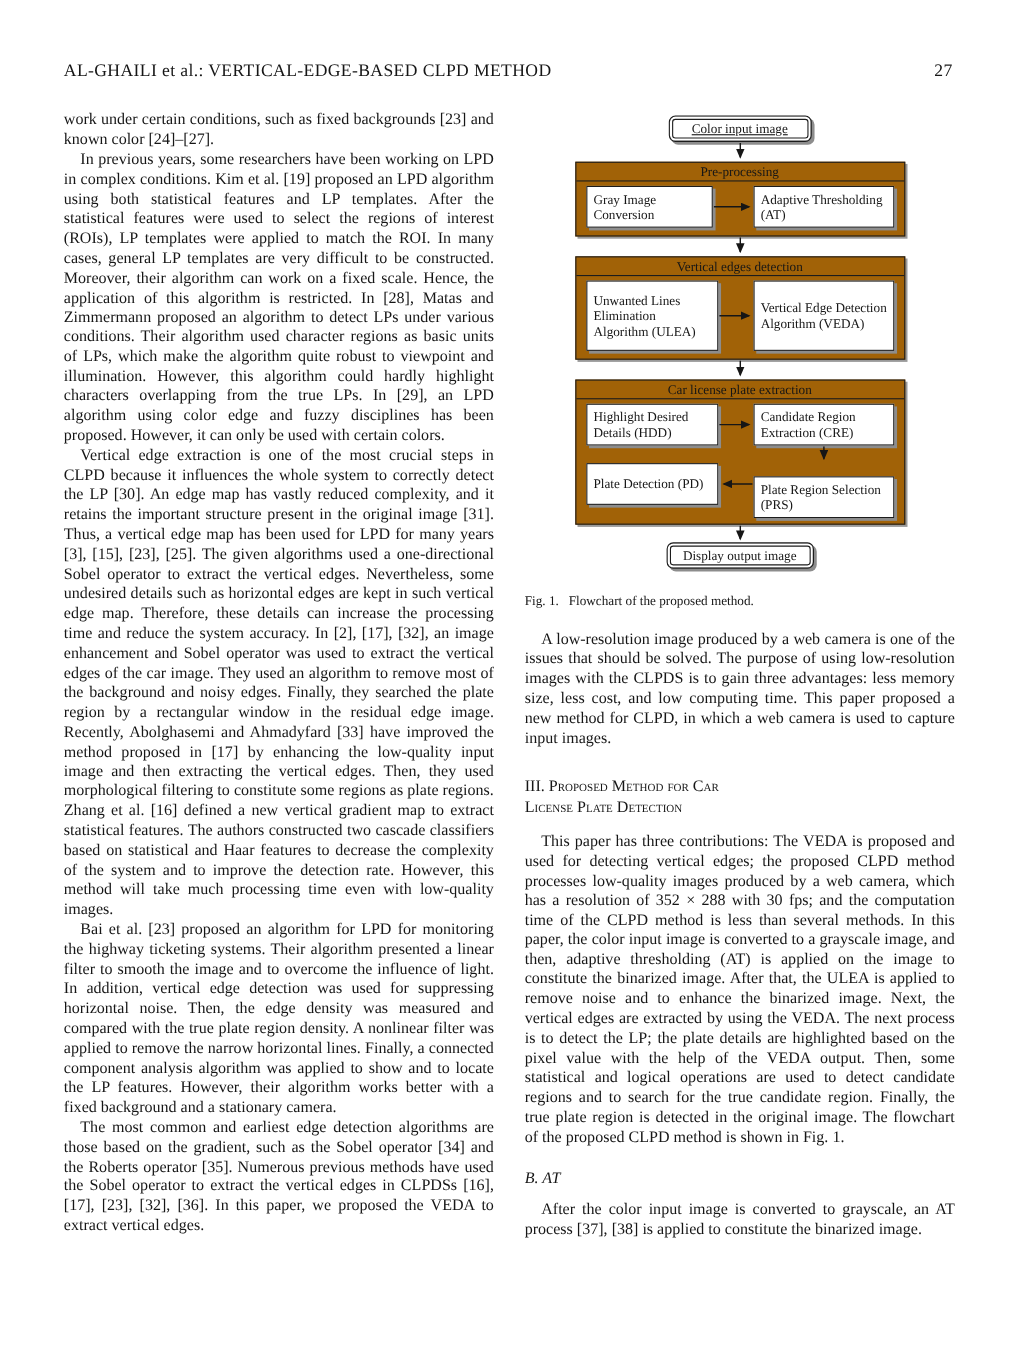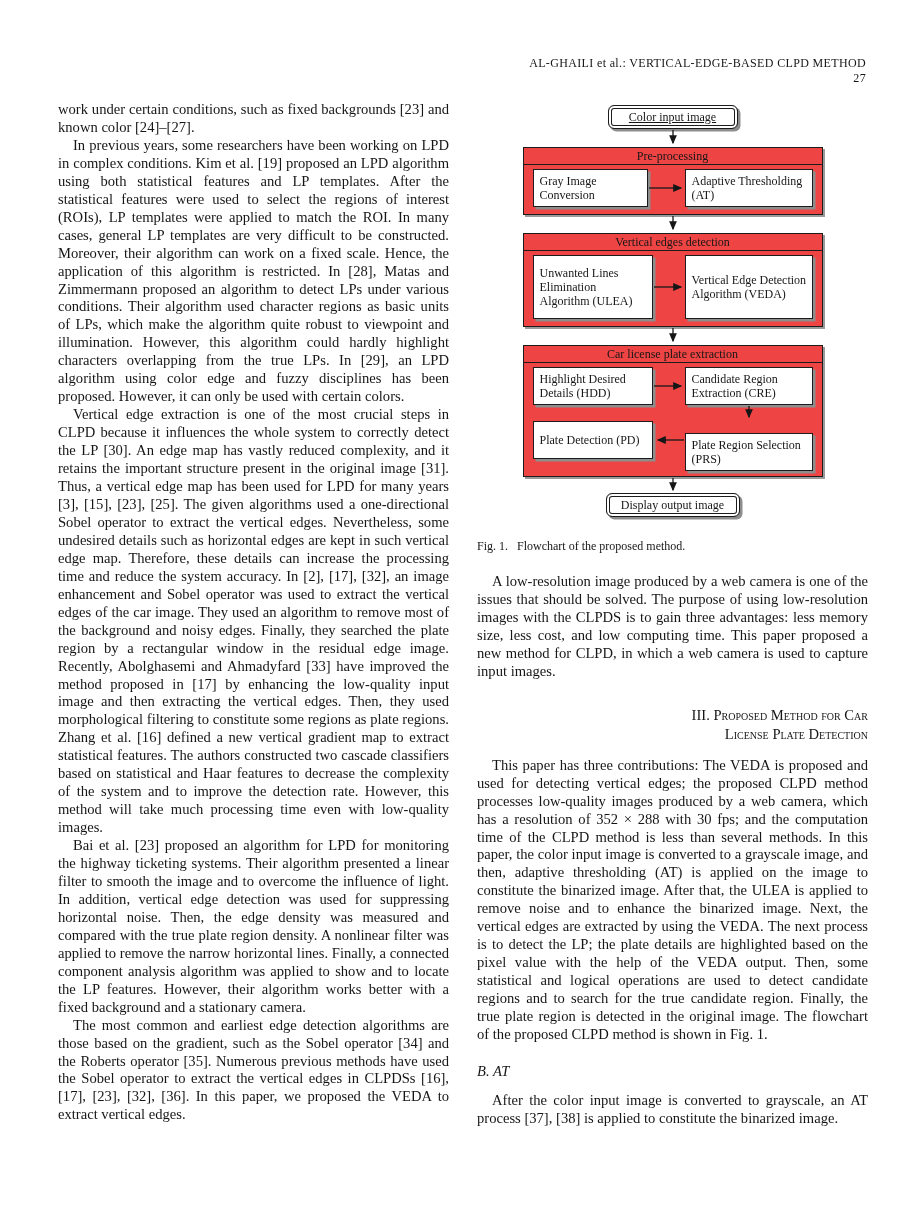--- a/index.html
+++ b/index.html
@@ -7,22 +7,22 @@
   body {
     width: 924px; height: 1232px;
     background: #ffffff;
     color: #161616;
     font-family: "Liberation Serif", serif;
     position: relative;
     overflow: hidden;
   }
   .running-head {
     position: absolute; top: 56px; left: 58px; right: 58px;
-    display: flex; justify-content: space-between; align-items: flex-end;
-    font-size: 12px; letter-spacing: 0.35px; flex-direction: column;
+    display: flex; justify-content: space-between; align-items: flex-start;
+    font-size: 16px; letter-spacing: 0.35px;
   }
   .columns {
     position: absolute; top: 101px; left: 58px;
     display: flex; gap: 28px;
   }
   .col {
     width: 391px;
     font-size: 14.6px;
     line-height: 17.95px;
     text-align: justify;
@@ -34,21 +34,21 @@
   .figure-block { margin: 2px 0 6px 0; }
   .flowchart {
     position: relative;
     width: 310px; height: 420px;
     margin: 0 auto;
     font-size: 12px; line-height: 1.18;
   }
   .fc-container {
     position: absolute;
     border: 1px solid #1c1c1c;
-    background: #ef4444;
+    background: #a16207;
     box-shadow: 2px 2px 0 #9a9a9a;
   }
   .fc-title {
     position: absolute; top: 0; left: 0; right: 0;
     height: 17px; line-height: 16px;
     text-align: center;
     border-bottom: 1px solid #1c1c1c;
   }
   .fc-box {
     position: absolute;
@@ -69,21 +69,21 @@
   .fc-arrows { position: absolute; left: 0; top: 0; }
   .fig-caption {
     font-size: 12px; line-height: 15px;
     text-align: left;
     margin: 16px 0 19px 0;
   }
   .fig-caption .cap-label { margin-right: 9px; }
 
   
   .section-heading {
-    text-align: right;
+    text-align: left;
     font-variant: small-caps;
     font-size: 14.6px;
     line-height: 19px;
     margin: 25px 0 13px 0;
   }
   .subsection {
     font-style: italic;
     margin: 15px 0 11px 0;
   }
 </style>

